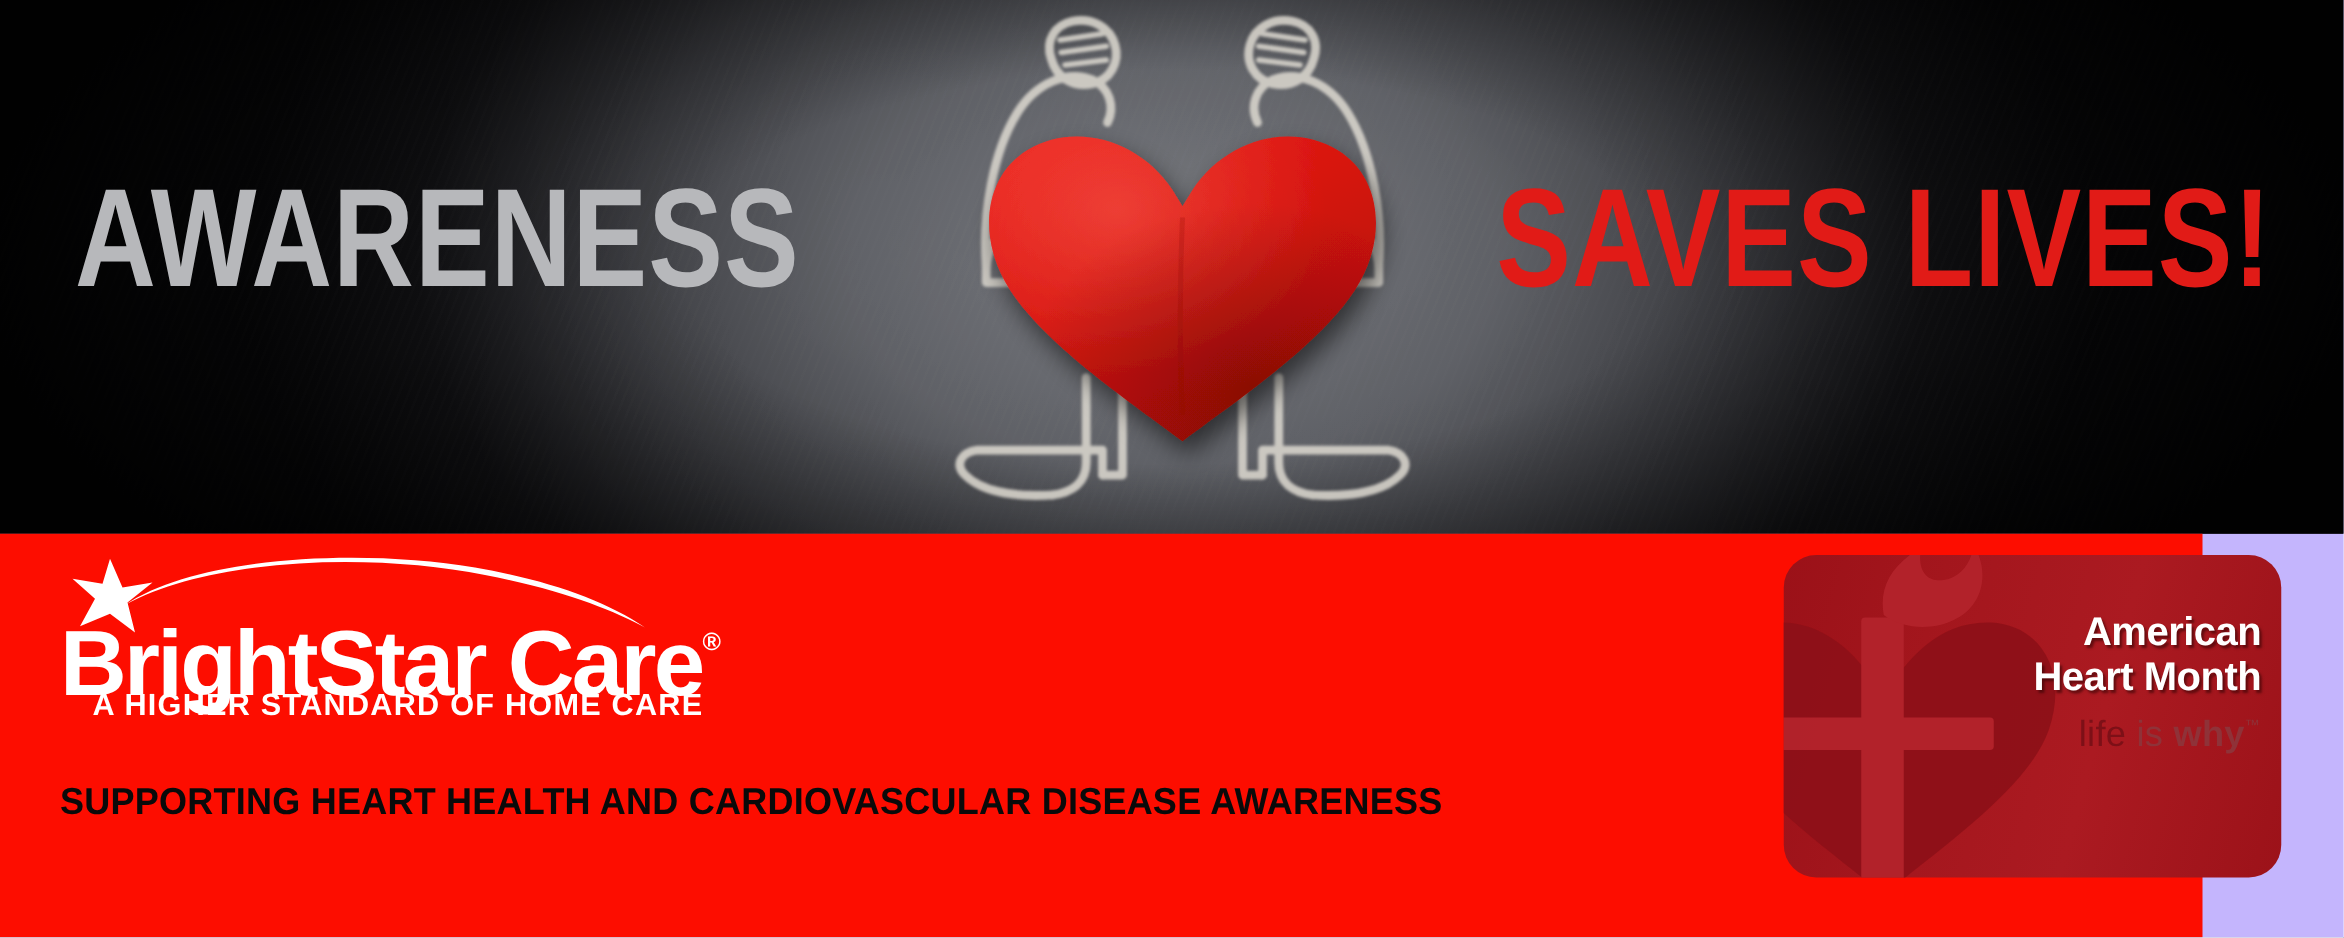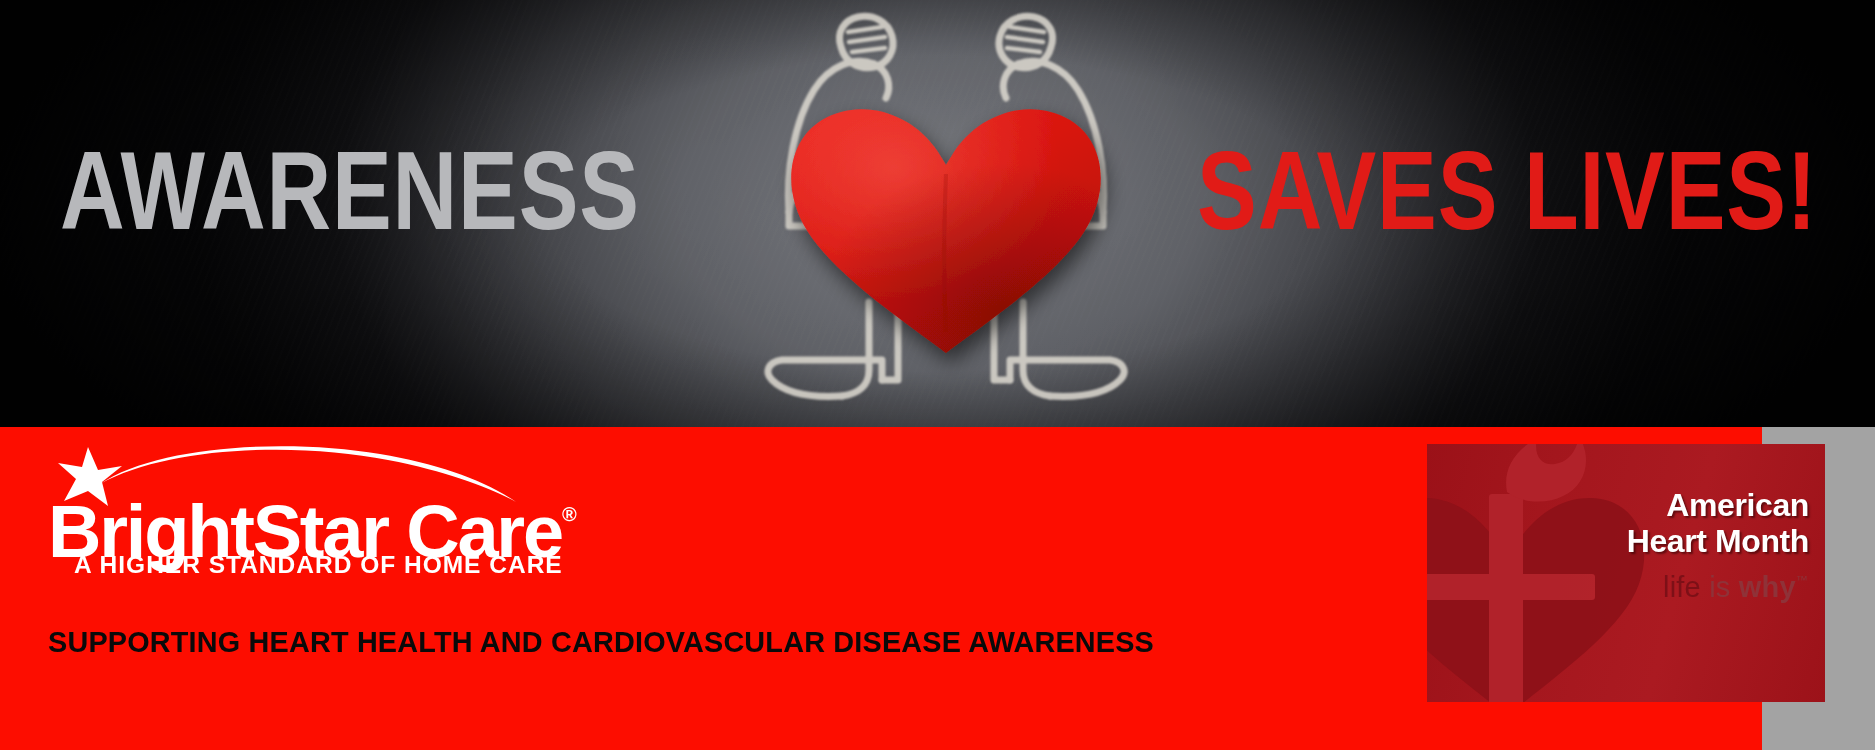--- a/index.html
+++ b/index.html
@@ -10,21 +10,21 @@
   }
   body {
     font-family: "Liberation Sans", sans-serif;
   }
 
   .page {
     position: relative;
     width: 1875px;
     height: 750px;
     overflow: hidden;
-    background: #a3a3a3;
+    background: #c4b5fd;
   }
 
   
   .hero {
     position: absolute;
     left: 0;
     top: 0;
     width: 1875px;
     height: 427px;
     overflow: hidden;
@@ -172,20 +172,21 @@
 
   
   .aha {
     position: absolute;
     left: 1427px;
     top: 17px;
     width: 398px;
     height: 258px;
     overflow: hidden;
     background: linear-gradient(105deg, #9b1118 0%, #a3161d 28%, #ab1a21 62%, #9c1219 100%);
+    border-radius: 26px;
   }
   .aha-mark {
     position: absolute;
     left: -70px;
     top: -10px;
     width: 320px;
     height: 290px;
     opacity: .92;
   }
   .aha-mark svg { display: block; width: 100%; height: 100%; }

